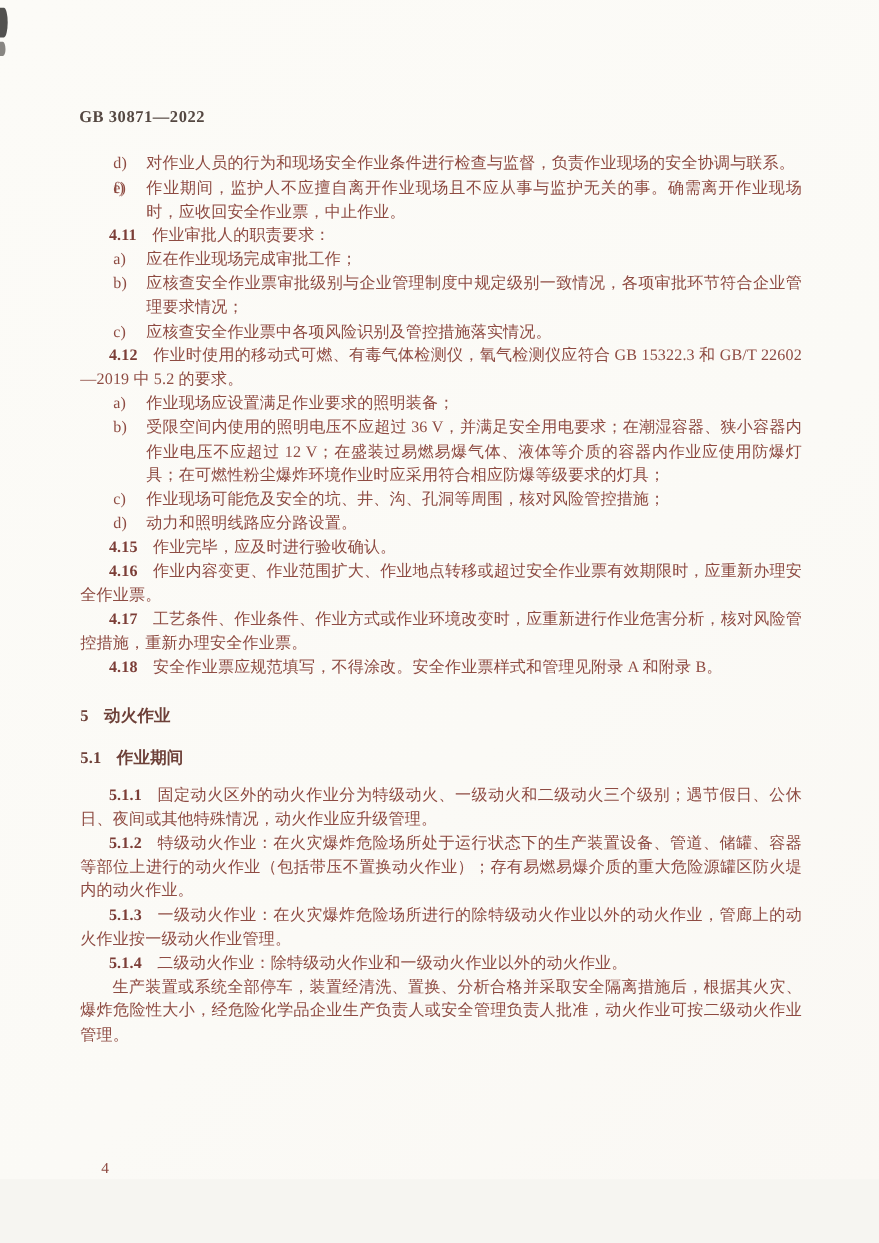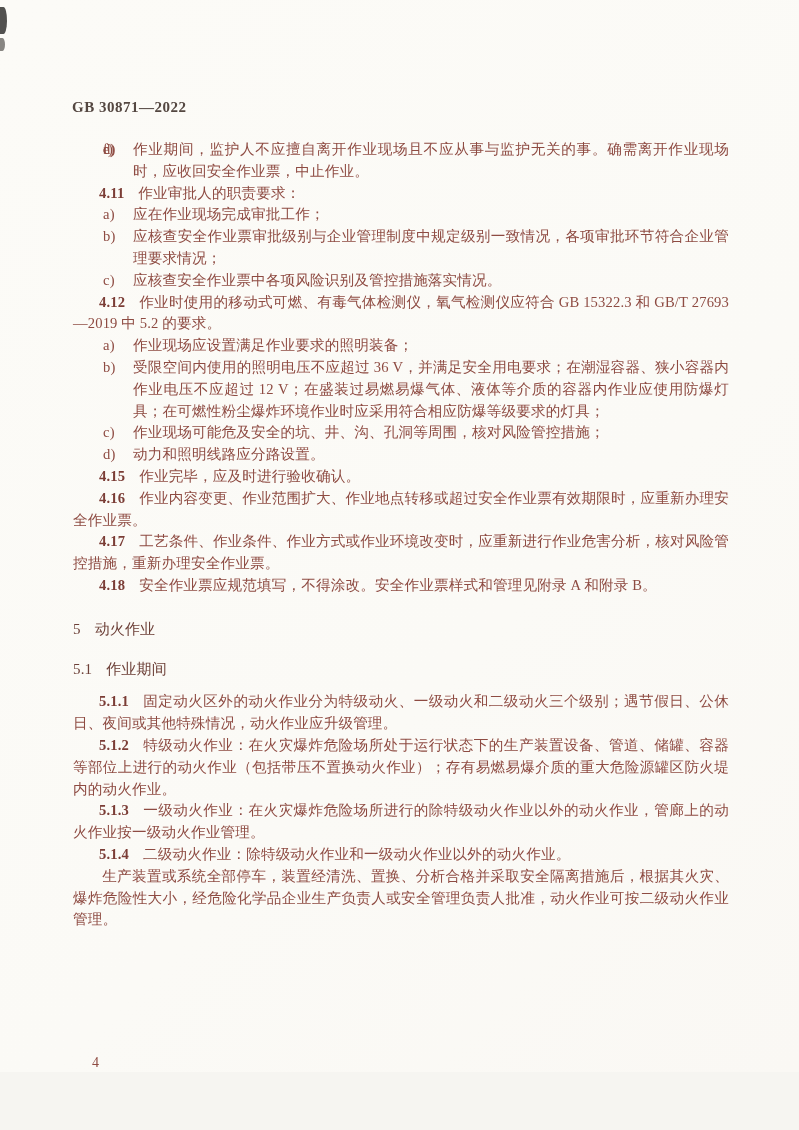--- a/index.html
+++ b/index.html
@@ -24,48 +24,48 @@
     position:absolute;left:73px;top:139px;width:656px;
     font-size:14.6px;line-height:21.8px;letter-spacing:.15px;
     color:#8e4b42;
     text-align:justify;text-justify:inter-ideograph;
   }
   .content p{margin:0;}
   .clause .num{font-weight:700;color:#7b3d36;padding-right:14px;white-space:nowrap;margin-left:26px;}
   .li{position:relative;padding-left:60px;}
   .li .label{position:absolute;left:30px;top:0;}
   .para{text-indent:2em;}
-  .h1,.h2{font-weight:400;color:#6d4038;font-size:15px;}
+  .h1,.h2{font-weight:700;color:#6d4038;font-size:15px;}
   .h1{margin-top:22px !important;}
   .h2{margin-top:18px !important;}
   .h1 .num,.h2 .num{padding-right:14px;}
   .h2 + .clause{margin-top:11px;}
   .page-number{
     position:absolute;left:92px;top:1055px;
     font-size:14px;color:#8e4b42;
   }
 </style>
 </head>
 <body>
 
 <div class="page">
   <div class="smudge1"></div>
   <div class="smudge2"></div>
 
   <div class="doc-header">GB 30871—2022</div>
 
   <div class="content">
-      <p class="li"><span class="label">d)</span></p>
+      <p class="li"><span class="label">d)</span><span class="txt">对作业人员的行为和现场安全作业条件进行检查与监督，负责作业现场的安全协调与联系。</span></p>
       <p class="li"><span class="label">e)</span></p>
       <p class="li"><span class="label">f)</span><span class="txt">作业期间，监护人不应擅自离开作业现场且不应从事与监护无关的事。确需离开作业现场时，应收回安全作业票，中止作业。</span></p>
       <p class="clause"><span class="num">4.11</span><span class="txt">作业审批人的职责要求：</span></p>
       <p class="li"><span class="label">a)</span><span class="txt">应在作业现场完成审批工作；</span></p>
       <p class="li"><span class="label">b)</span><span class="txt">应核查安全作业票审批级别与企业管理制度中规定级别一致情况，各项审批环节符合企业管理要求情况；</span></p>
       <p class="li"><span class="label">c)</span><span class="txt">应核查安全作业票中各项风险识别及管控措施落实情况。</span></p>
-      <p class="clause"><span class="num">4.12</span><span class="txt">作业时使用的移动式可燃、有毒气体检测仪，氧气检测仪应符合 GB 15322.3 和 GB/T 27693—2019 中 5.2 的要求。</span></p>
+      <p class="clause"><span class="num">4.12</span><span class="txt">作业时使用的移动式可燃、有毒气体检测仪，氧气检测仪应符合 GB 15322.3 和 GB/T 22602—2019 中 5.2 的要求。</span></p>
       <p class="li"><span class="label">a)</span><span class="txt">作业现场应设置满足作业要求的照明装备；</span></p>
       <p class="li"><span class="label">b)</span><span class="txt">受限空间内使用的照明电压不应超过 36 V，并满足安全用电要求；在潮湿容器、狭小容器内作业电压不应超过 12 V；在盛装过易燃易爆气体、液体等介质的容器内作业应使用防爆灯具；在可燃性粉尘爆炸环境作业时应采用符合相应防爆等级要求的灯具；</span></p>
       <p class="li"><span class="label">c)</span><span class="txt">作业现场可能危及安全的坑、井、沟、孔洞等周围，核对风险管控措施；</span></p>
       <p class="li"><span class="label">d)</span><span class="txt">动力和照明线路应分路设置。</span></p>
       <p class="clause"><span class="num">4.15</span><span class="txt">作业完毕，应及时进行验收确认。</span></p>
       <p class="clause"><span class="num">4.16</span><span class="txt">作业内容变更、作业范围扩大、作业地点转移或超过安全作业票有效期限时，应重新办理安全作业票。</span></p>
       <p class="clause"><span class="num">4.17</span><span class="txt">工艺条件、作业条件、作业方式或作业环境改变时，应重新进行作业危害分析，核对风险管控措施，重新办理安全作业票。</span></p>
       <p class="clause"><span class="num">4.18</span><span class="txt">安全作业票应规范填写，不得涂改。安全作业票样式和管理见附录 A 和附录 B。</span></p>
       <p class="h1"><span class="num">5</span><span class="txt">动火作业</span></p>
       <p class="h2"><span class="num">5.1</span><span class="txt">作业期间</span></p>

